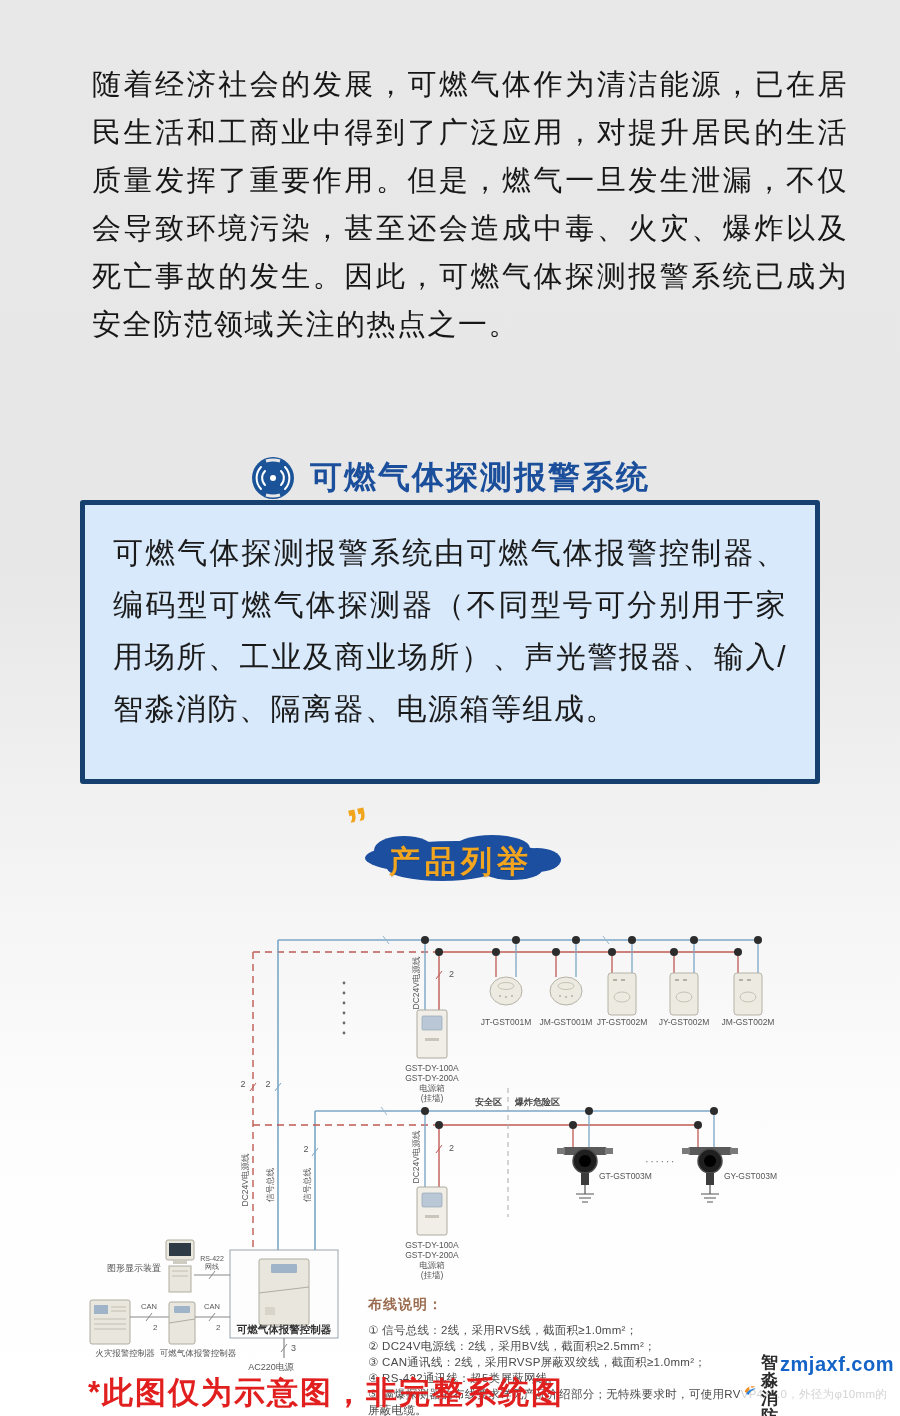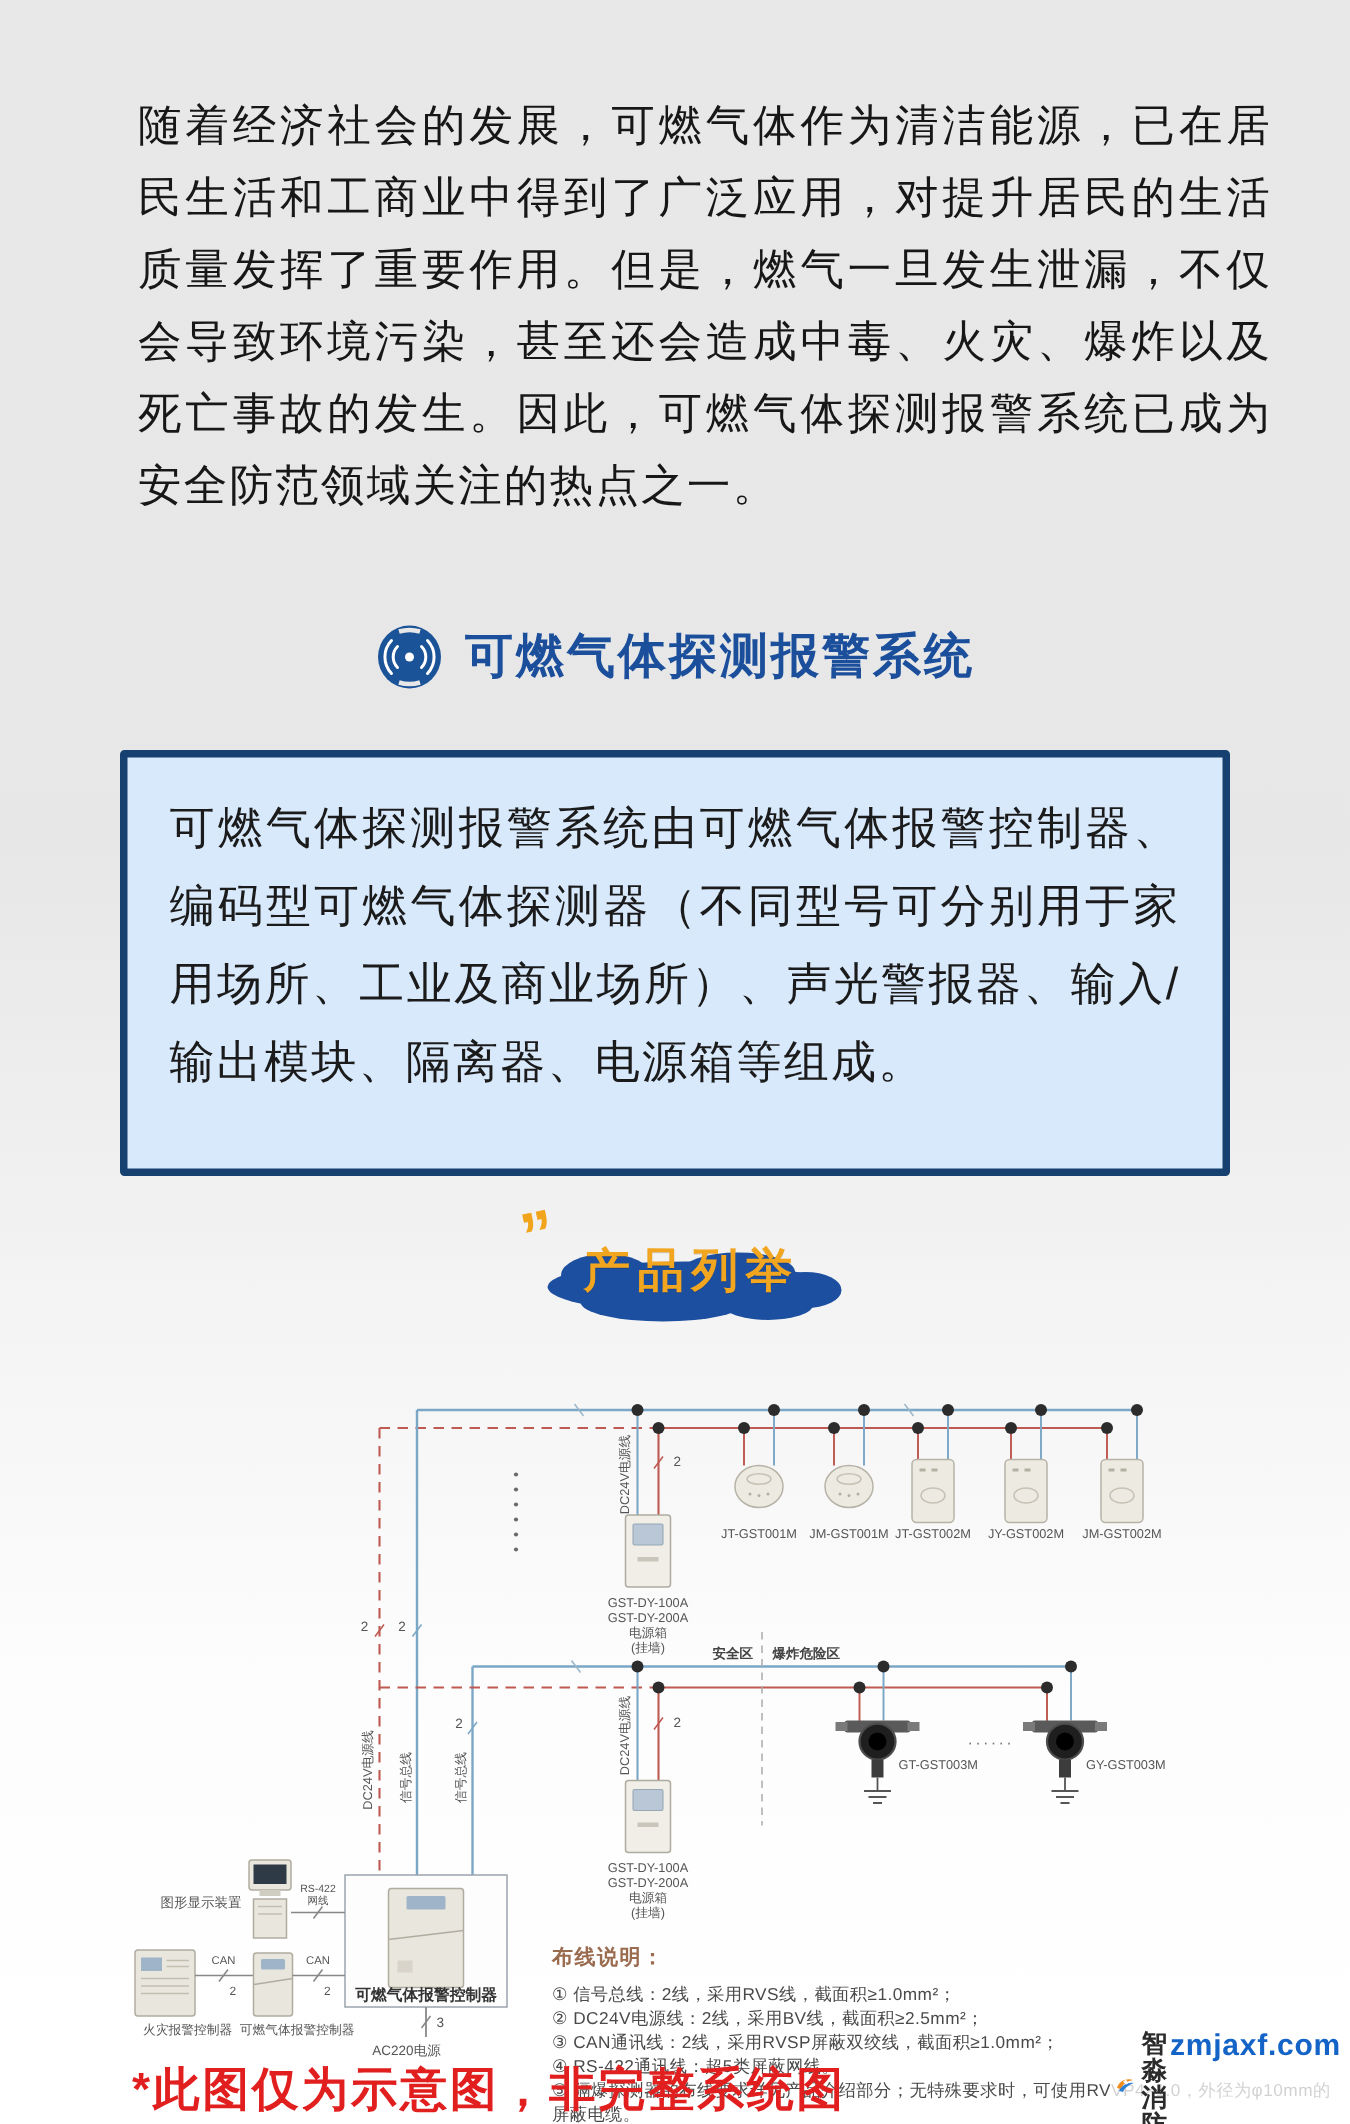--- a/index.html
+++ b/index.html
@@ -7,38 +7,38 @@
     position:relative;width:900px;height:1416px;margin:0 auto;overflow:hidden;
     background:linear-gradient(180deg,#e8e8e8 0%,#e7e7e7 40%,#f4f4f4 62%,#fdfdfd 80%,#ffffff 100%);
     font-family:"Liberation Sans","DejaVu Sans",sans-serif;
   }
   .intro{
     position:absolute;left:76px;top:44px;width:756px;
     font-size:29px;line-height:48px;color:#171717;letter-spacing:1.5px;
     text-align:justify;margin:16px;font-weight:500;
   }
   .section-heading{
-    position:absolute;left:0;top:412px;width:900px;height:52px;
+    position:absolute;left:0;top:452px;width:900px;height:52px;
     display:flex;align-items:center;justify-content:center;gap:14px;
   }
   .section-heading .title{
     color:#1b4f9c;font-size:32px;font-weight:bold;letter-spacing:2px;
   }
   .info-box{
     position:absolute;left:80px;top:500px;width:740px;height:284px;
     box-sizing:border-box;border:5px solid #16406f;background:#d8e9fb;border-radius:3px;
     padding:22px 28px;
   }
   .info-box p{
     margin:0;font-size:30px;line-height:52px;color:#1b1b1b;letter-spacing:1.5px;text-align:justify;
   }
   .badge{position:absolute;left:352px;top:808px;width:210px;height:80px;}
   .badge .blob{position:absolute;left:0;top:18px;}
   .badge .label{
-    position:absolute;left:24px;top:18px;width:170px;text-align:center;
+    position:absolute;left:24px;top:33px;width:170px;text-align:center;
     color:#f2a51e;font-size:31px;font-weight:bold;letter-spacing:5px;
     text-shadow:0 1px 0 rgba(0,0,0,0.15);
   }
   .badge .quote{
     position:absolute;left:-4px;top:-6px;color:#f0a51d;font-size:44px;font-weight:bold;
     transform:rotate(-12deg);line-height:1;
   }
   .diagram{position:absolute;left:85px;top:895px;width:790px;height:485px;}
   .diagram svg text{font-family:"Liberation Sans","DejaVu Sans",sans-serif;}
   .red-note{
@@ -70,21 +70,21 @@
       <circle cx="23" cy="23" r="21" fill="#1b5398"></circle>
       <circle cx="23" cy="23" r="3" fill="#ffffff"></circle>
       <path d="M15 16 a10 10 0 0 0 0 14 M11 12 a16 16 0 0 0 0 22" stroke="#ffffff" stroke-width="2" fill="none" stroke-linecap="round"></path>
       <path d="M31 16 a10 10 0 0 1 0 14 M35 12 a16 16 0 0 1 0 22" stroke="#ffffff" stroke-width="2" fill="none" stroke-linecap="round"></path>
       <path d="M16 6 a24 24 0 0 1 14 0 M16 40 a24 24 0 0 0 14 0" stroke="#e7e7e7" stroke-width="3" fill="none"></path>
     </svg>
     <span class="title">可燃气体探测报警系统</span>
   </div>
 
   <div class="info-box">
-    <p>可燃气体探测报警系统由可燃气体报警控制器、编码型可燃气体探测器（不同型号可分别用于家用场所、工业及商业场所）、声光警报器、输入/输出模块、隔离器、电源箱等组成。</p>
+    <p>可燃气体探测报警系统由可燃气体报警控制器、编码型可燃气体探测器（不同型号可分别用于家用场所、工业及商业场所）、声光警报器、输入/智淼消防、隔离器、电源箱等组成。</p>
   </div>
 
   <div class="badge">
     <svg class="blob" width="210" height="60" viewBox="0 0 210 60">
       <ellipse cx="105" cy="32" rx="92" ry="17" fill="#1d4fa0"></ellipse>
       <ellipse cx="52" cy="24" rx="30" ry="14" fill="#1d4fa0"></ellipse>
       <ellipse cx="140" cy="22" rx="38" ry="13" fill="#1d4fa0"></ellipse>
       <ellipse cx="185" cy="34" rx="24" ry="12" fill="#1d4fa0"></ellipse>
       <ellipse cx="90" cy="42" rx="55" ry="13" fill="#1d4fa0"></ellipse>
       <ellipse cx="160" cy="44" rx="30" ry="10" fill="#1d4fa0"></ellipse>

